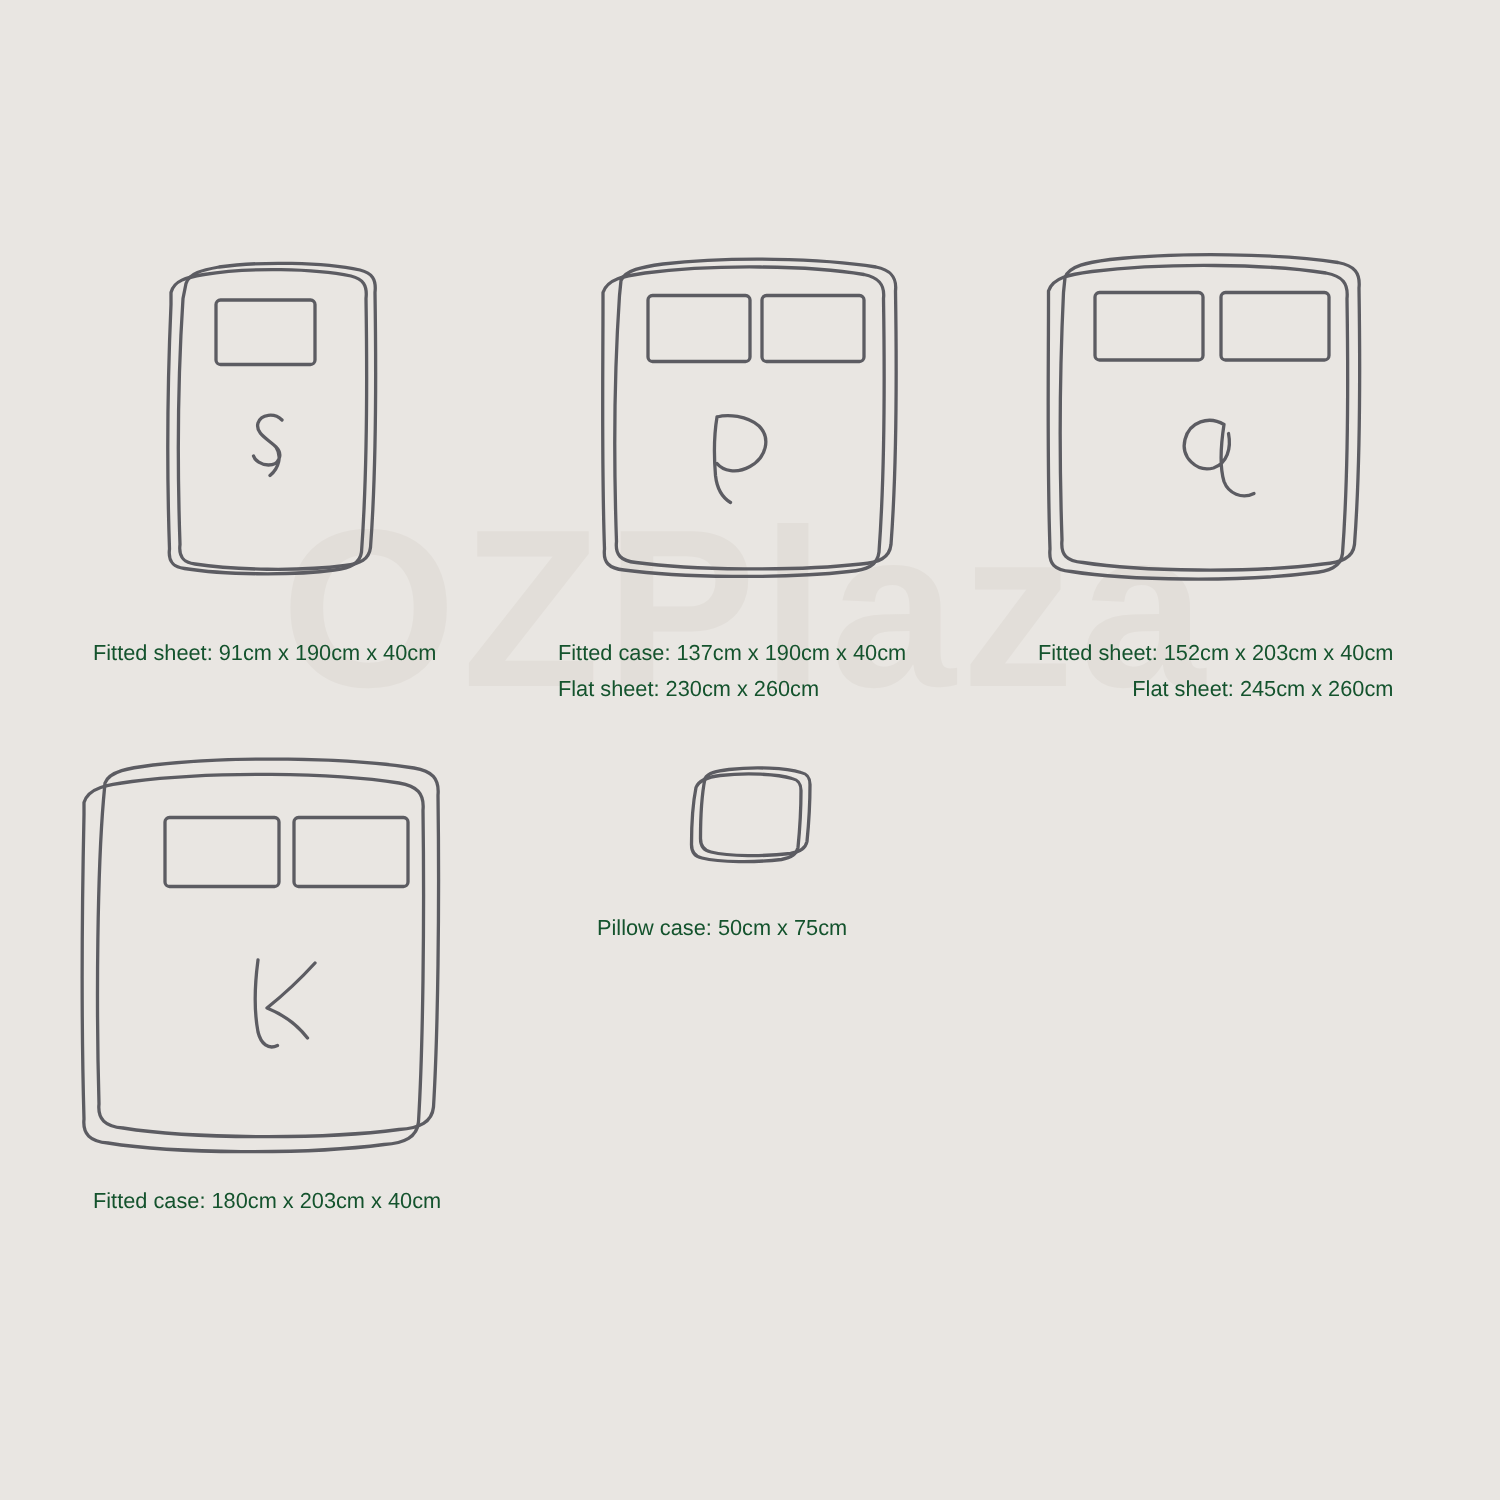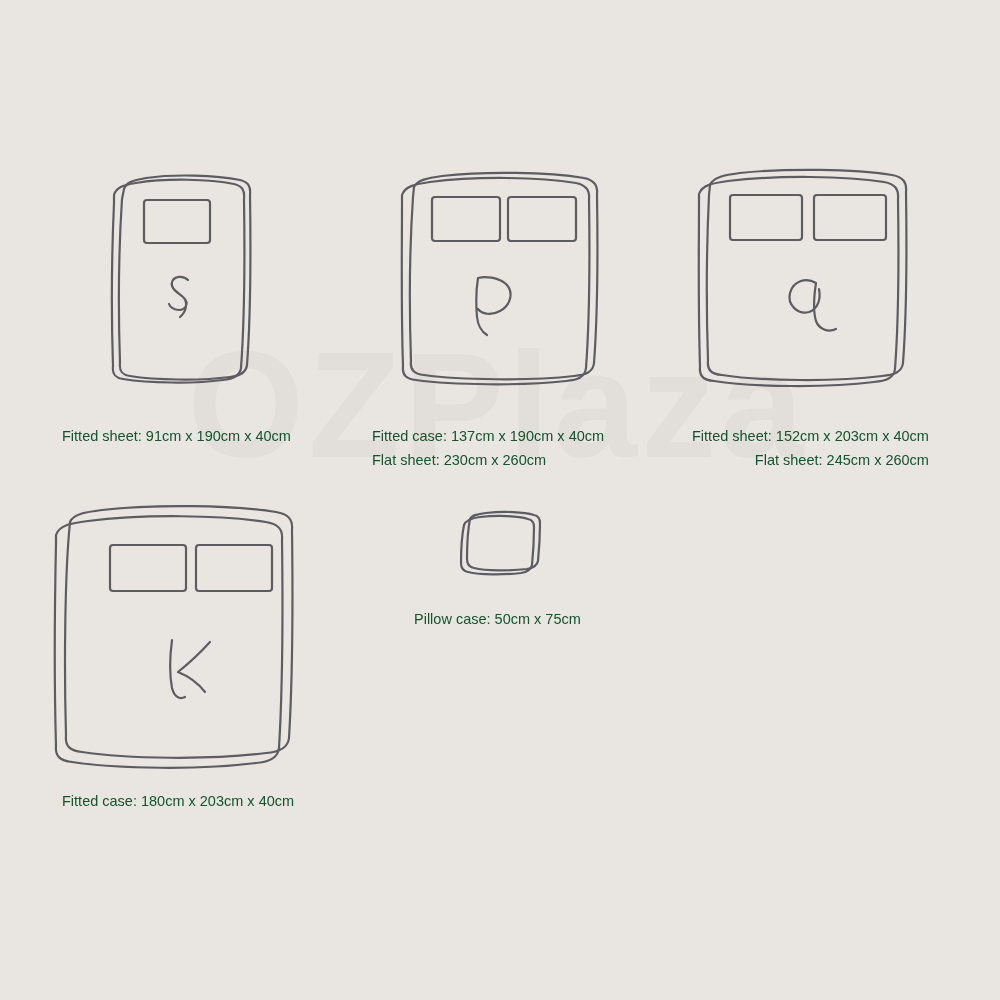--- a/index.html
+++ b/index.html
@@ -161,17 +161,17 @@
       <g stroke="#5c5c62" stroke-width="2.2" fill="none" stroke-linecap="round" stroke-linejoin="round">
         <path d="M18 14 C20 10, 26 9, 34 8 C52 6, 72 7, 82 10 C87 11, 88 14, 88 18
                  C88 32, 87 46, 86 56 C85 61, 81 63, 75 64 C58 66, 34 66, 22 63
                  C17 62, 15 59, 15 54 C15 40, 16 24, 18 14 Z"></path>
         <path d="M12 20 C14 15, 20 13, 28 12 C46 10, 66 11, 76 14 C81 15, 82 18, 82 22
                  C82 36, 81 50, 80 60 C79 65, 75 67, 69 68 C52 70, 28 70, 16 67
                  C11 66, 9 63, 9 58 C9 44, 10 30, 12 20 Z"></path>
       </g>
     </svg>
   </div>
-  <div class="caption" style="left:398px; top:608px;margin-left:16px;">
+  <div class="caption" style="left:398px; top:608px;">
     <div>Pillow case: 50cm x 75cm</div>
   </div>
 
 </div>
 
 </body></html>

